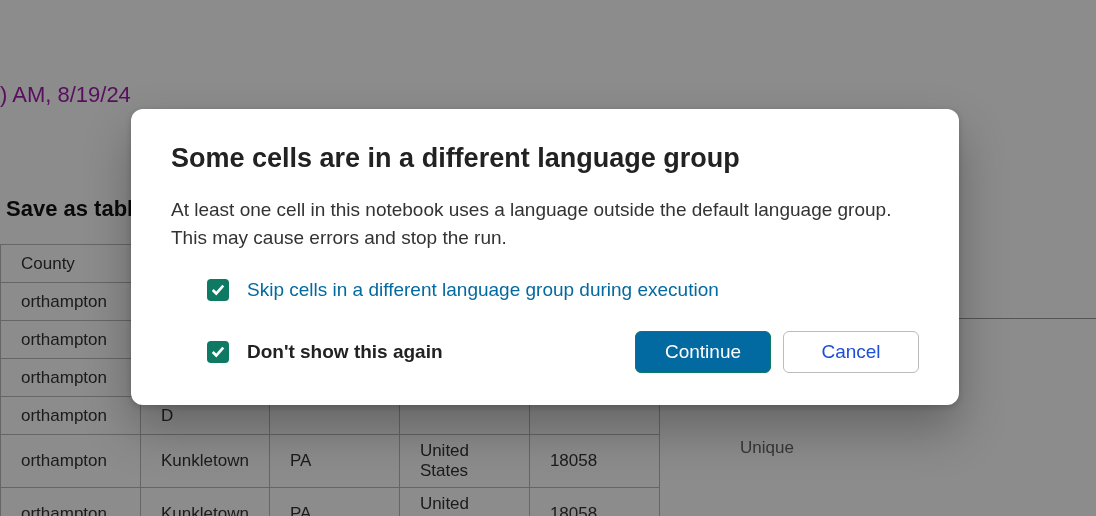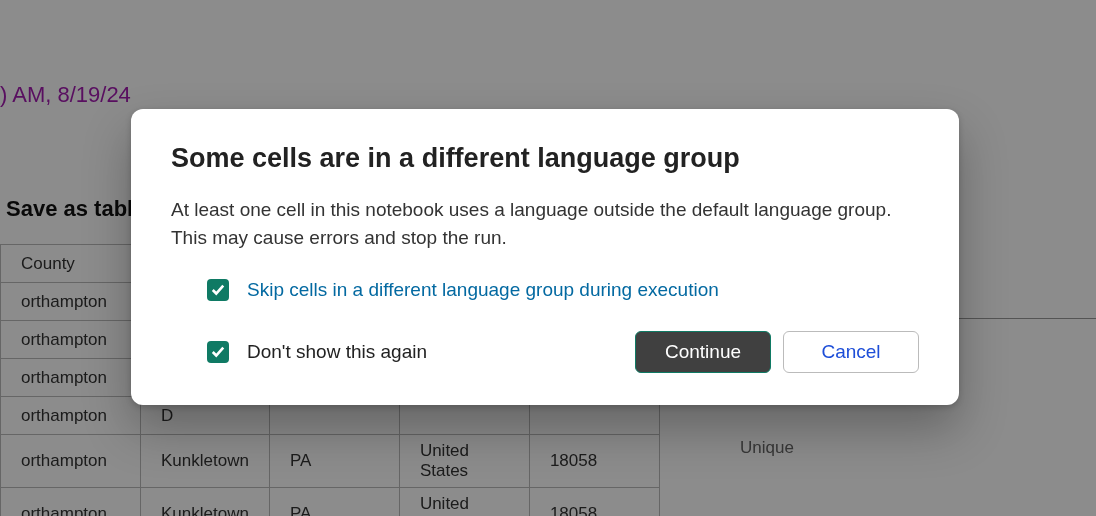--- a/index.html
+++ b/index.html
@@ -115,32 +115,33 @@
       padding-left: 36px;
       margin-top: 30px;
     }
     .bottom-row .check-inline {
       display: flex;
       align-items: center;
       gap: 18px;
       font-size: 19px;
       color: #222;
       flex: 1;
+      font-weight: bold;
     }
     .btn {
       font-size: 19px;
       padding: 9px 24px;
       border-radius: 6px;
       cursor: pointer;
       min-width: 136px;
       text-align: center;
       font-family: inherit;
     }
     .btn-primary {
-      background: #404040;
+      background: #0369a1;
       color: #fff;
       border: 1px solid #0f7a64;
       margin-right: 12px;
     }
     .btn-secondary {
       background: #fff;
       color: #1d4ed8;
       border: 1px solid #bbb;
     }
     

